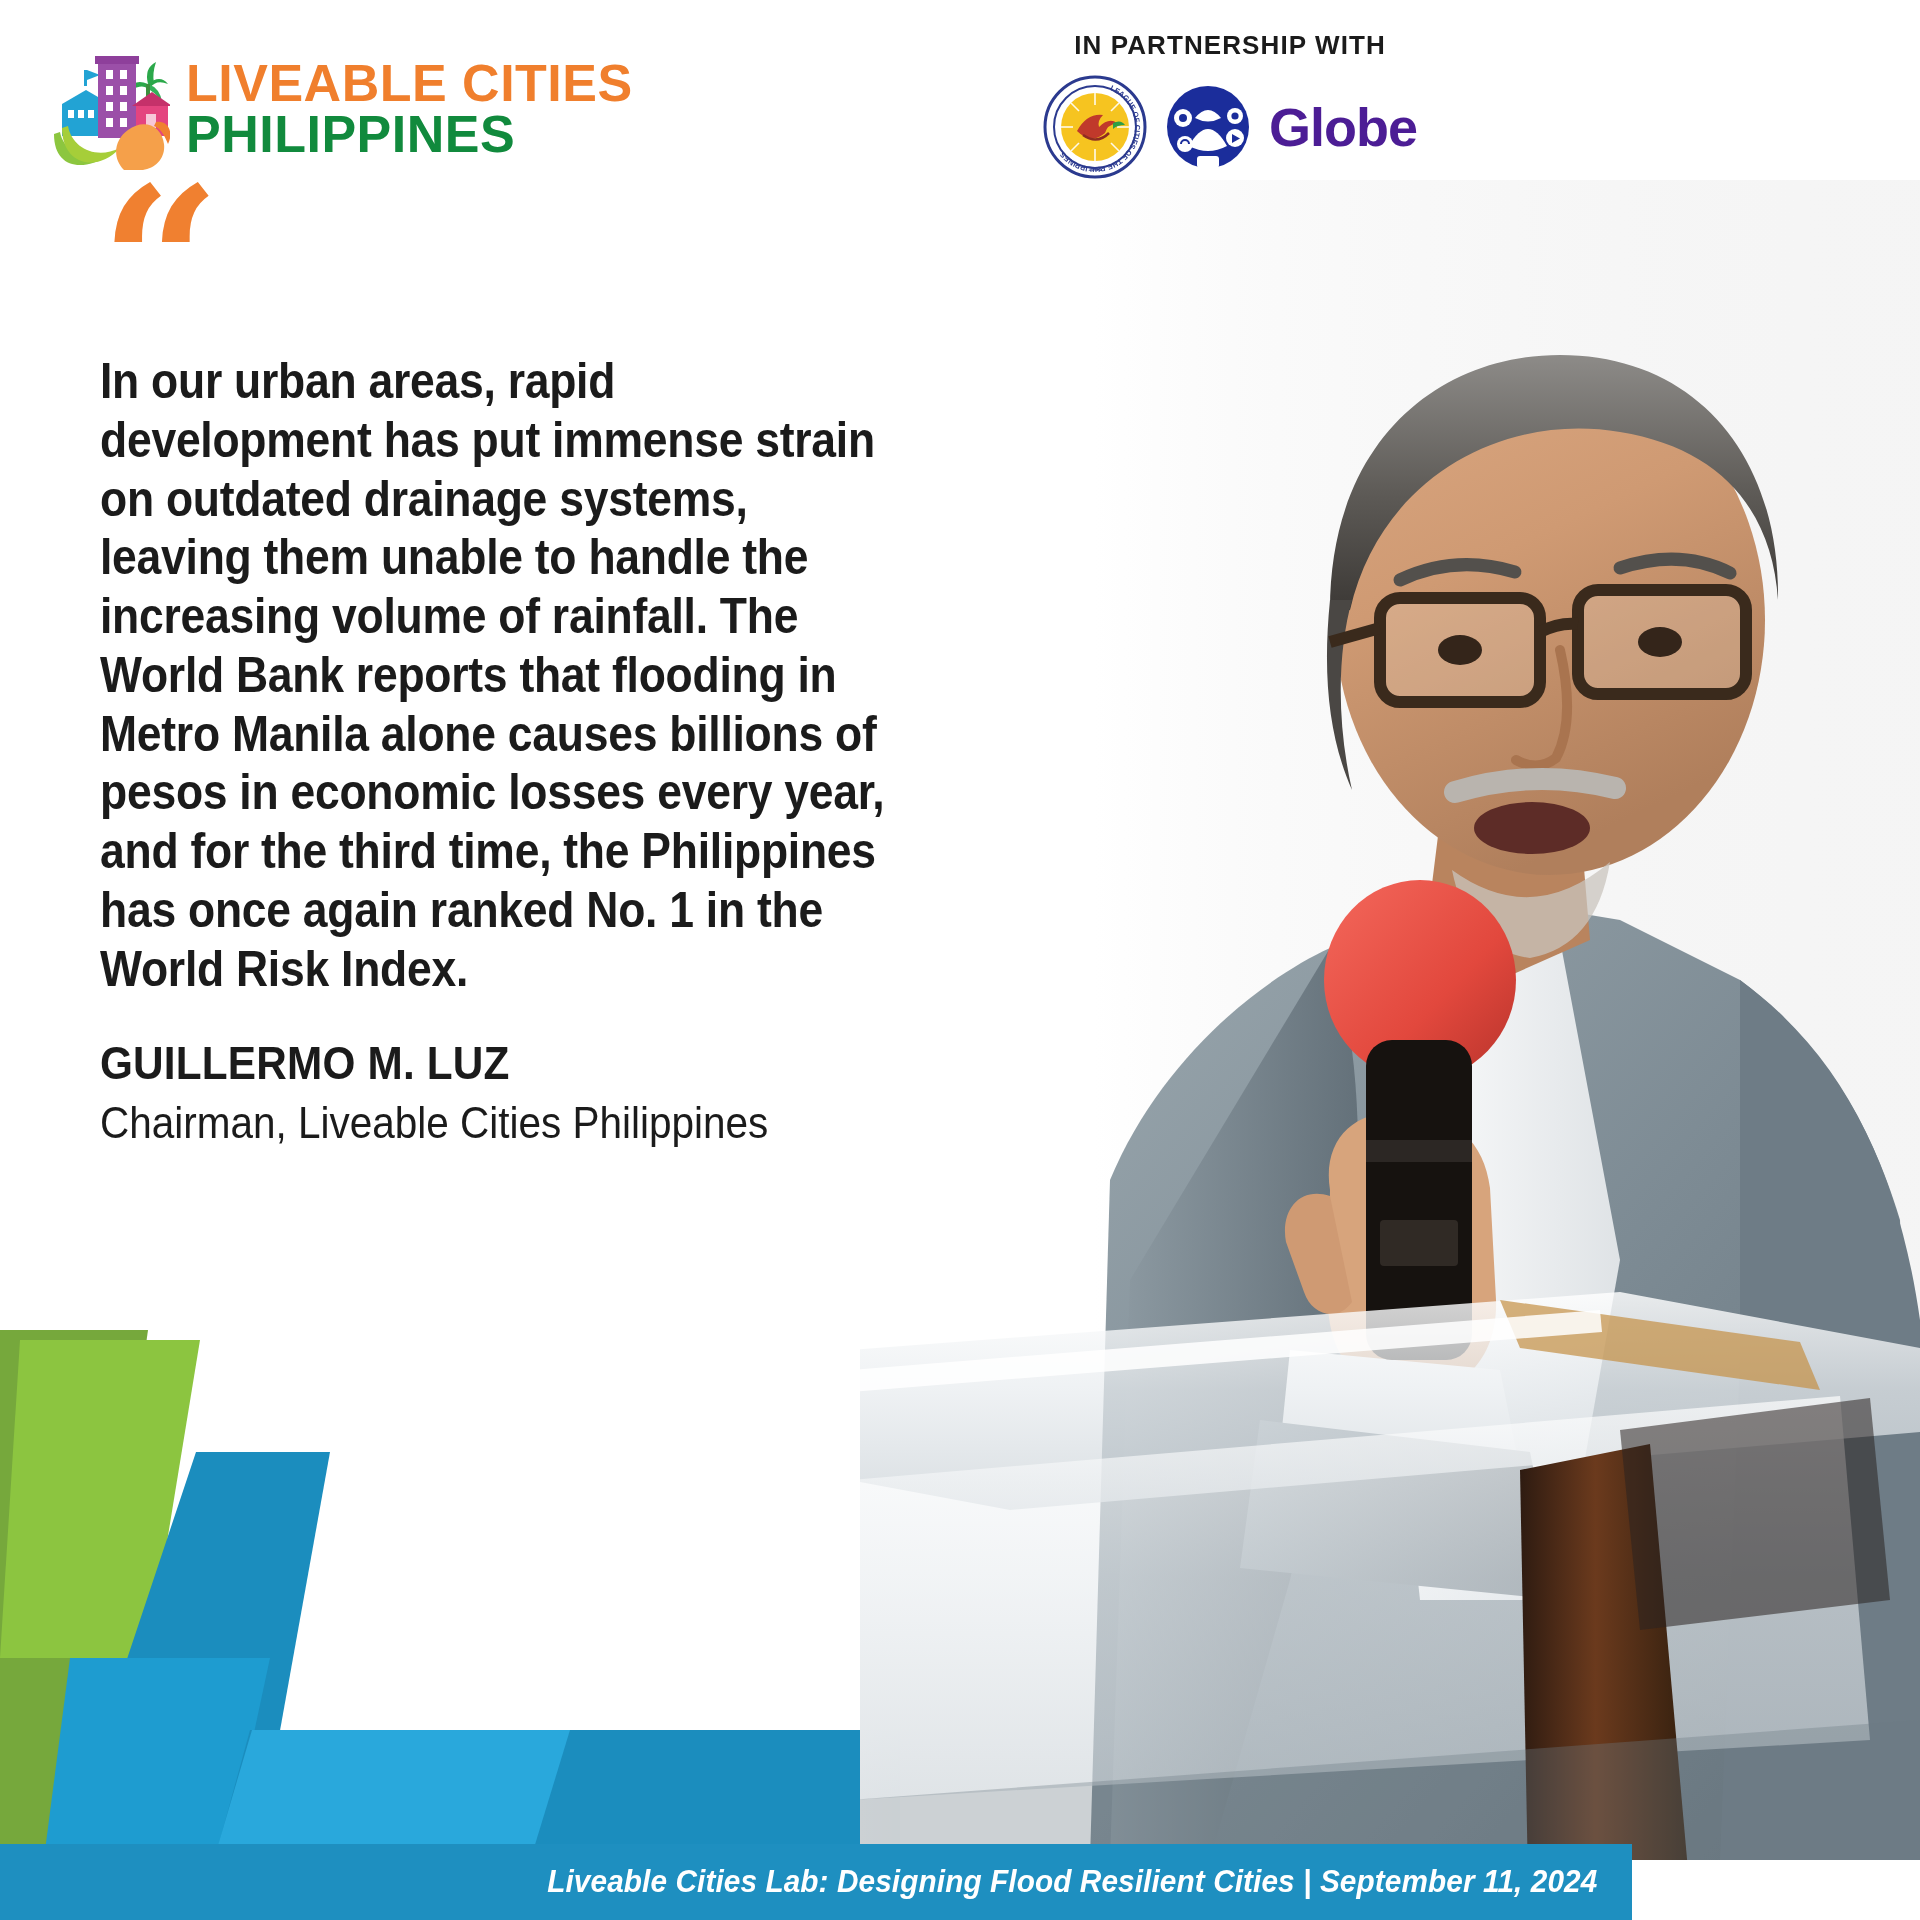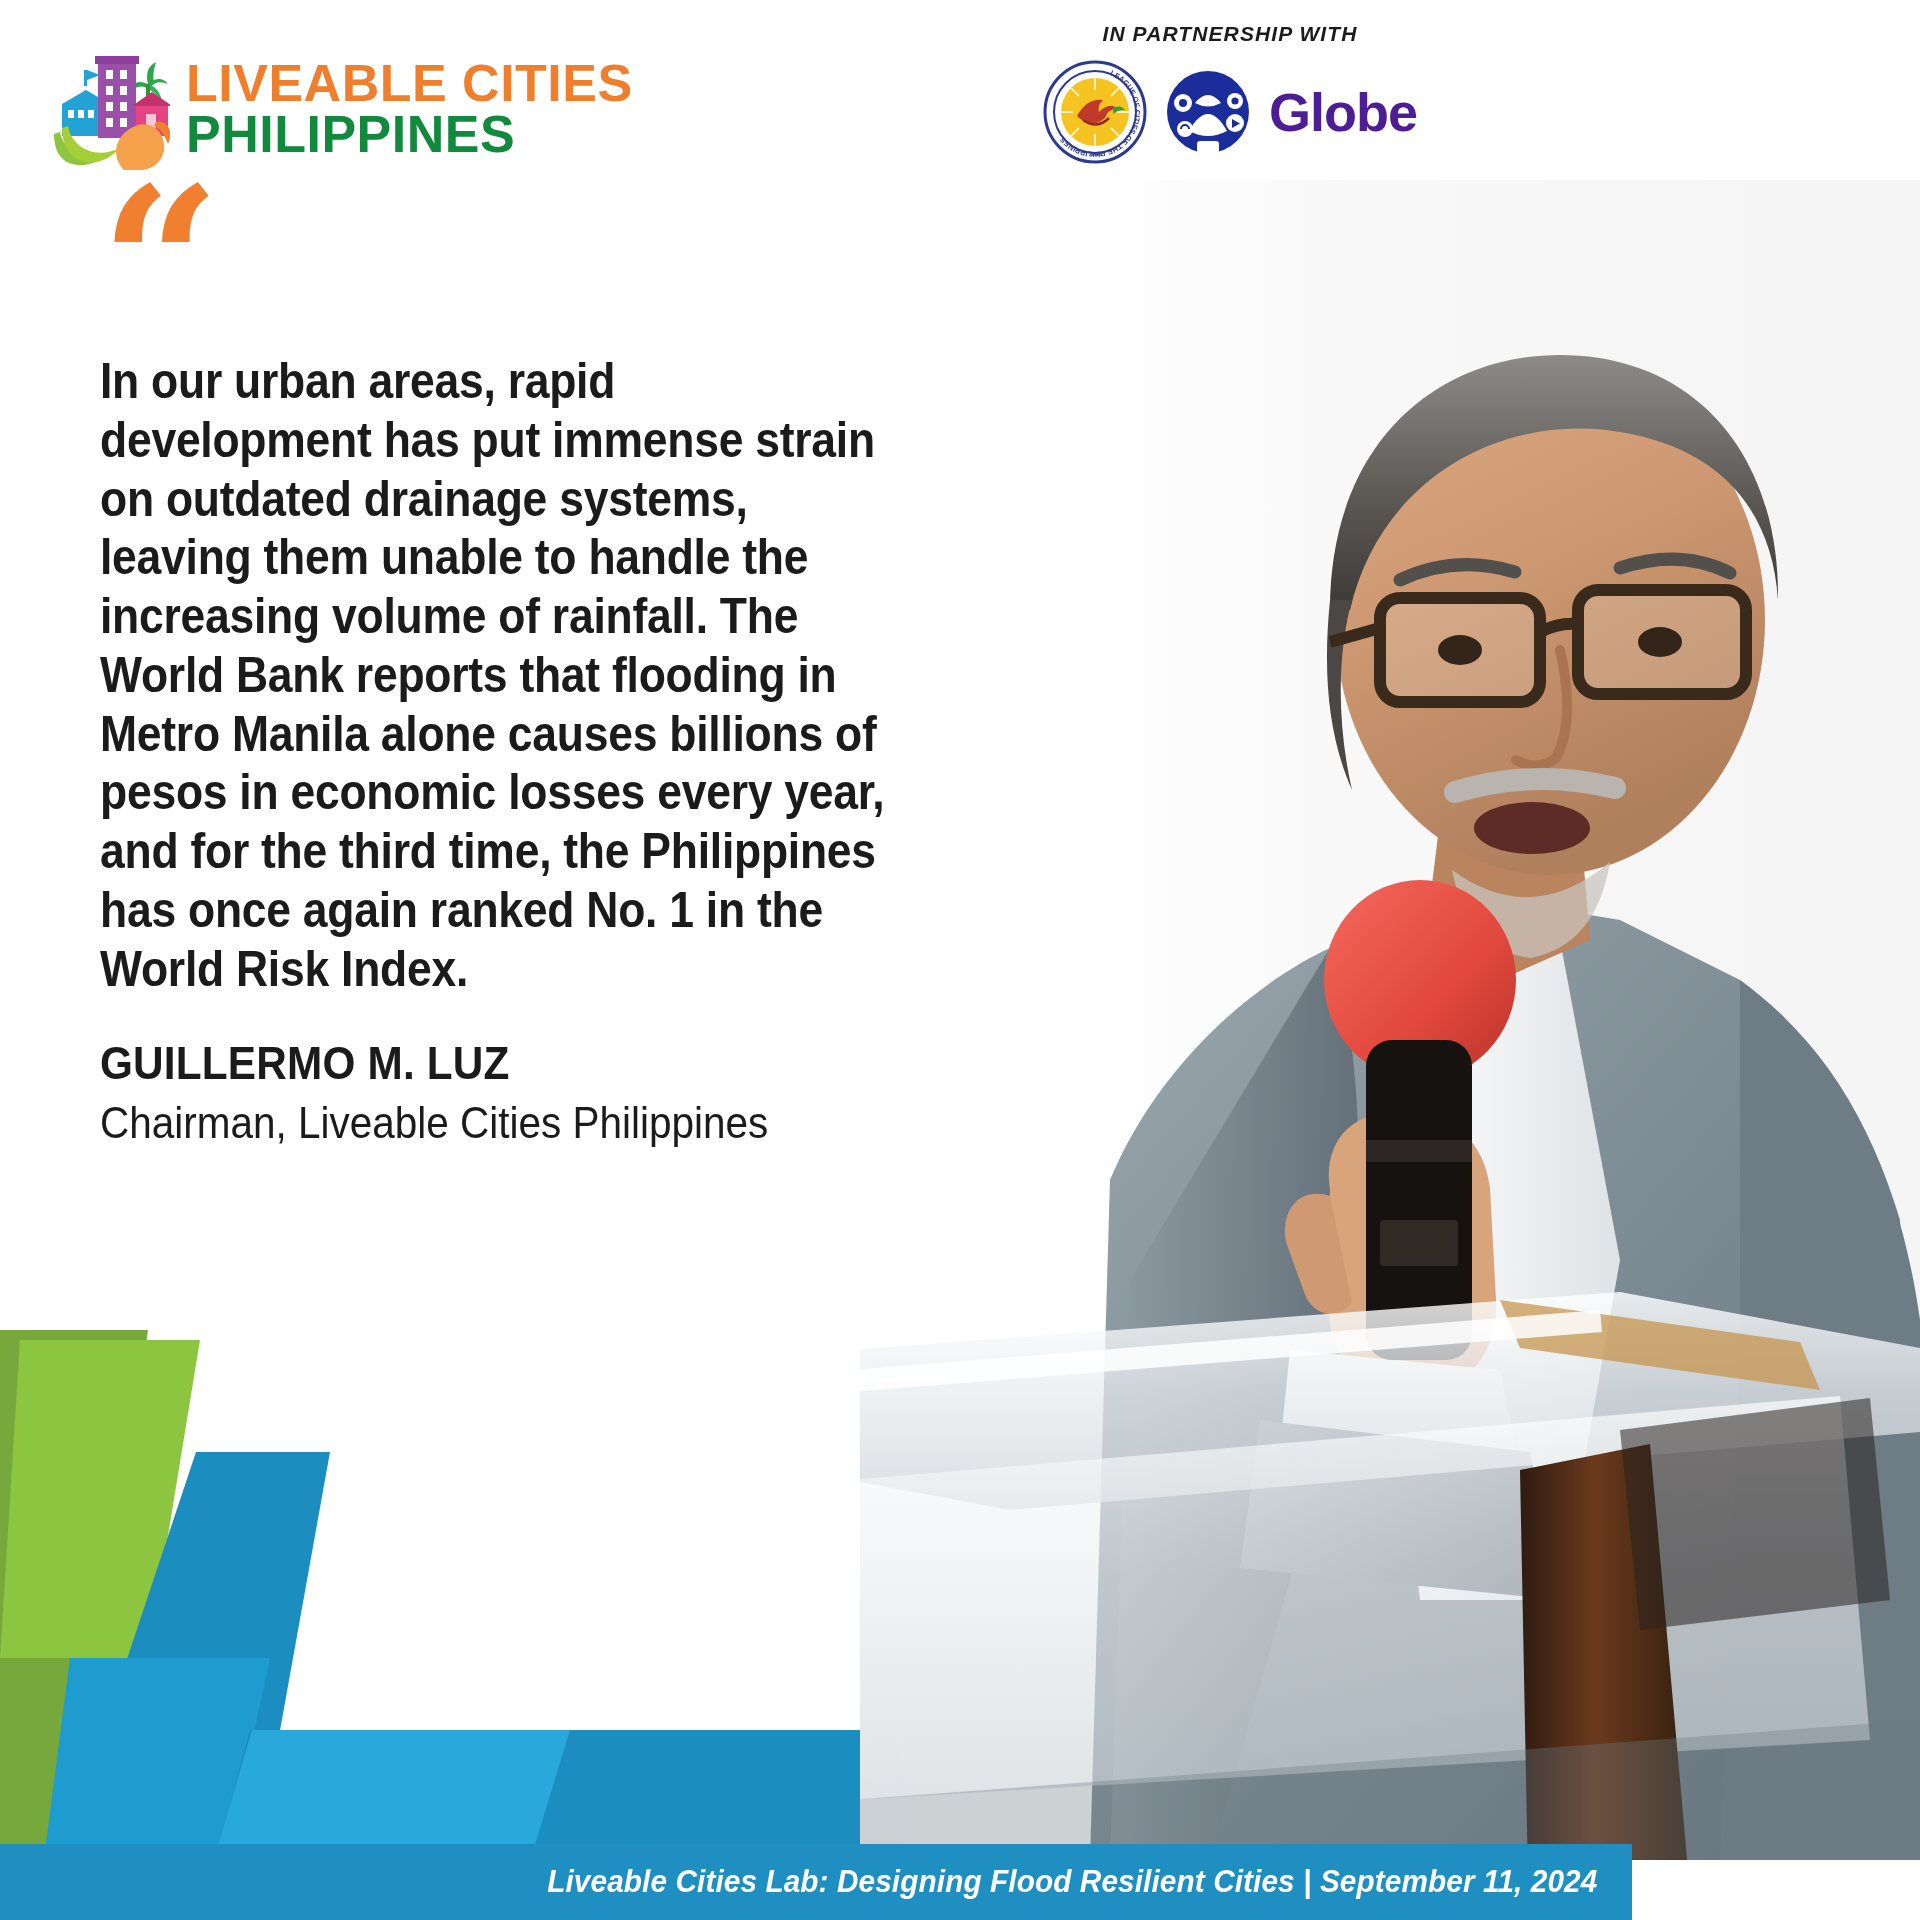--- a/index.html
+++ b/index.html
@@ -25,22 +25,22 @@
     font-family:"Liberation Sans", sans-serif;
   }
   .brand-line2 {
     font-size:52px; font-weight:bold; letter-spacing:0.5px; color:#118A3D;
     font-family:"Liberation Sans", sans-serif;
   }
 
   .partners { position:absolute; right:0; top:0; width:1000px; height:200px; }
   .partner-group { position:absolute; top:0; }
   .partner-label {
-    font-size:21px; font-weight:bold; letter-spacing:1.1px; color:#1b1b1b;
-    text-align:center; white-space:nowrap; padding-top:22px;font-style:italic;
+    font-size:26px; font-weight:bold; letter-spacing:1.1px; color:#1b1b1b;
+    text-align:center; white-space:nowrap; padding-top:30px;
   }
   .partner-logos { display:flex; align-items:center; justify-content:center; gap:18px; padding-top:14px; }
 
   .lcp-seal { width:104px; height:104px; }
   .globe-mark { width:86px; height:86px; }
   .globe-word { font-size:54px; font-weight:bold; color:#4c1d95; letter-spacing:-1px;
                 font-family:"Liberation Sans", sans-serif; line-height:1; }
   .aim-logo { width:168px; height:112px; }
 
   .pg-partnership { left:10px; width:600px; }

